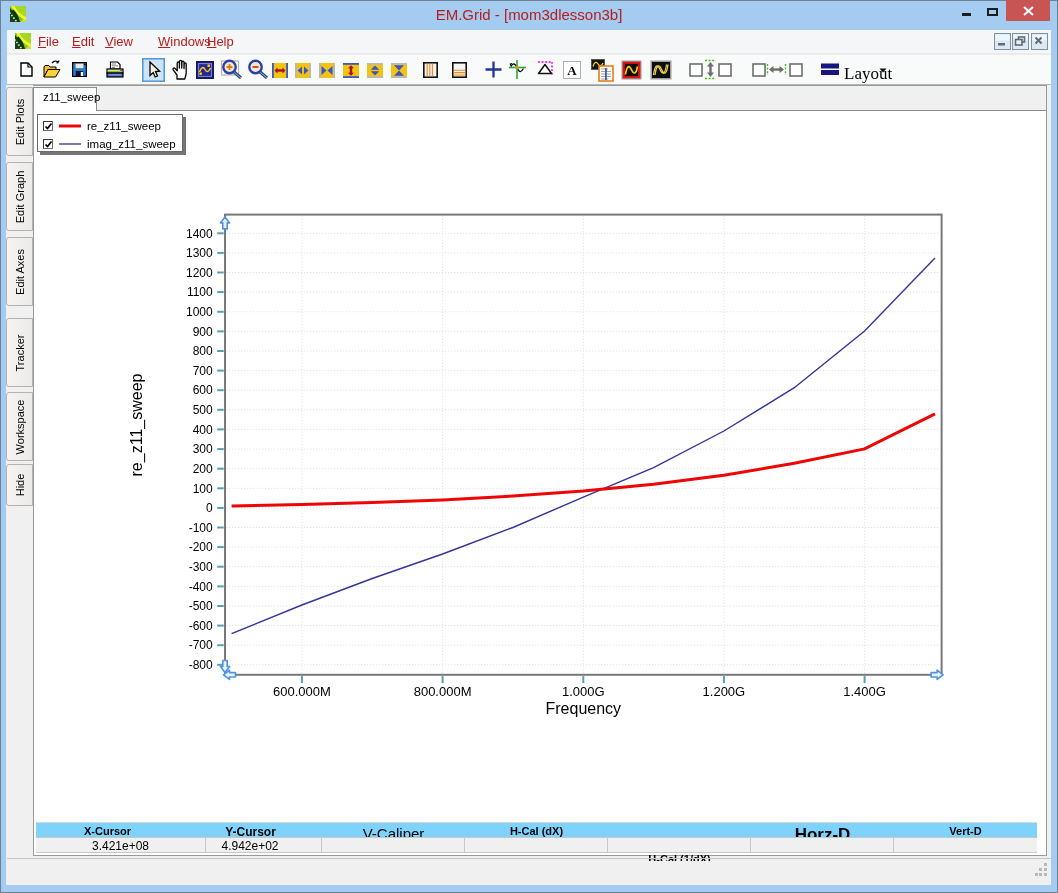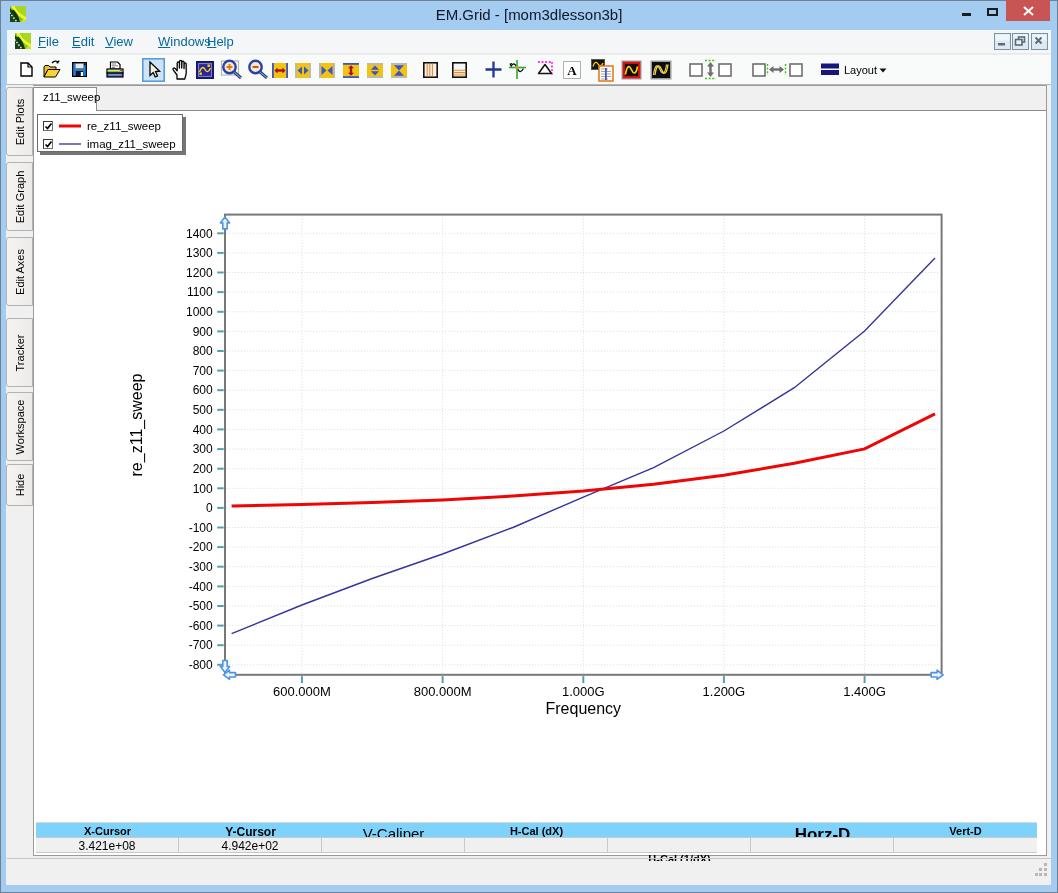--- a/index.html
+++ b/index.html
@@ -1,25 +1,25 @@
 <!DOCTYPE html>
 <html><head>
 <meta charset="utf-8">
 <style>
 html,body{margin:0;padding:0;}
 body{width:1058px;height:893px;position:relative;overflow:hidden;
   font-family:"Liberation Sans",sans-serif;background:#a4ccf0;}
 #frameline{left:0;top:0;width:1056px;height:891px;border:1px solid #6e8094;}
 .abs{position:absolute;}
-#title{left:0;top:6px;width:1058px;text-align:center;font-size:15px;color:#0f172a;}
+#title{left:0;top:6px;width:1058px;text-align:center;font-size:15px;color:#b91c1c;}
 #btn-min{left:962px;top:12.8px;width:8.5px;height:3px;background:#1c1c1c;}
 #btn-max{left:987px;top:7.5px;width:7px;height:4px;border:2px solid #1c1c1c;background:transparent;}
 #btn-close{left:1006px;top:0;width:44px;height:21px;background:#c85454;}
 #menubar{left:7px;top:30px;width:1044px;height:23px;background:#f5f6f7;border-bottom:2px solid #ebebeb;}
-.menu{top:34px;font-size:13px;color:#0369a1;}
+.menu{top:34px;font-size:13px;color:#b91c1c;}
 .menu u{text-decoration:underline;}
 #toolbar{left:7px;top:55px;width:1044px;height:30px;background:#f9fafa;border-bottom:1px solid #b5b5b5;box-sizing:border-box;}
 #main{left:6px;top:85px;width:1045px;height:776px;background:#f0f0f0;}
 .sbtn{left:6px;width:27px;background:linear-gradient(90deg,#f5f4f3,#eceae8);
   border:1px solid #b2b2b2;border-radius:3px 0 0 3px;box-sizing:border-box;}
 .sbtn span{position:absolute;left:50%;top:50%;transform:translate(-50%,-50%) rotate(-90deg);
   white-space:nowrap;font-size:11px;color:#000;}
 #client{left:33px;top:85px;width:1014px;height:771px;background:#fff;border:1px solid #9a9a9a;box-sizing:border-box;}
 #tabbar{left:33px;top:86px;width:1013px;height:25px;background:#f0f0f0;border-bottom:1px solid #8c8c8c;box-sizing:border-box;}
 #tab1{left:33px;top:87px;width:64px;height:24px;background:#fff;border:1px solid #8c8c8c;border-bottom:none;
@@ -245,21 +245,21 @@
     <path d="M3 10.5 L7.5 7 L7.5 14 Z M18 10.5 L13.5 7 L13.5 14 Z" fill="#6e6e6e"></path>
     <rect x="6" y="9.3" width="9" height="2.4" fill="#6e6e6e"></rect>
   </svg>
 <svg class="abs" style="left:789px;top:62.5px" width="14" height="14" viewBox="0 0 14 14">
     <rect x="1" y="1" width="12" height="12" fill="#fff" stroke="#6e6e6e" stroke-width="1.6"></rect>
   </svg>
 <svg class="abs" style="left:821px;top:62.5px" width="18" height="13" viewBox="0 0 18 13">
     <rect x="0" y="0.5" width="18" height="5" fill="#16167e"></rect>
     <rect x="0" y="7" width="18" height="5" fill="#16167e"></rect>
   </svg>
-<div class="abs" style="left:844px;top:63.5px;font-size:11px;color:#000;">Layout</div>
+<div class="abs" style="left:844px;top:63.5px;font-size:17px;color:#000;font-family:Liberation Serif, serif;">Layout</div>
 <svg class="abs" style="left:879px;top:68px" width="8" height="5">
     <path d="M0.5 0.5 L7.5 0.5 L4 4.5 Z" fill="#111"></path>
   </svg>
 <div class="abs" id="main"></div>
 <div class="abs sbtn" style="top:87px;height:69px">
     <span>Edit Plots</span>
   </div>
 <div class="abs sbtn" style="top:162px;height:69px">
     <span>Edit Graph</span>
   </div>
@@ -400,21 +400,21 @@
 <div class="abs" style="left:36px;top:822px;width:1001px;height:15px;background:#7dd3fc;border-top:1px solid #d8d8d8;">
   <div class="ccell" style="left:0px;width:143px;font-weight:bold;font-size:11px;padding-top:2px;">X-Cursor</div>
   <div class="ccell" style="left:143px;width:143px;font-weight:bold;font-size:12px;padding-top:2px;">Y-Cursor</div>
   <div class="ccell" style="left:286px;width:143px;font-weight:normal;font-size:15px;padding-top:2px;">V-Caliper</div>
   <div class="ccell" style="left:429px;width:143px;font-weight:bold;font-size:11px;padding-top:2px;">H-Cal (dX)</div>
   <div class="ccell" style="left:572px;width:143px;font-weight:bold;font-size:11px;padding-top:2px;margin-top:28px;">H-Cal (1/dX)</div>
   <div class="ccell" style="left:715px;width:143px;font-weight:bold;font-size:17px;padding-top:2px;">Horz-D</div>
   <div class="ccell" style="left:858px;width:143px;font-weight:bold;font-size:11px;padding-top:2px;">Vert-D</div>
 </div>
 <div class="abs" style="left:36px;top:837px;width:1001px;height:16px;background:#f0f0f0;border-top:1px solid #c8c8c8;border-bottom:1px solid #c8c8c8;box-sizing:border-box;">
-  <div class="ccell" style="left:0px;width:143px;border-right:1px solid #c8c8c8;padding-top:1px;">3.421e+08</div>
+  <div class="ccell" style="left:0px;width:170px;border-right:1px solid #c8c8c8;padding-top:1px;">3.421e+08</div>
   <div class="ccell" style="left:143px;width:143px;border-right:1px solid #c8c8c8;padding-top:1px;">4.942e+02</div>
   <div class="ccell" style="left:286px;width:143px;border-right:1px solid #c8c8c8;"></div>
   <div class="ccell" style="left:429px;width:143px;border-right:1px solid #c8c8c8;"></div>
   <div class="ccell" style="left:572px;width:143px;border-right:1px solid #c8c8c8;"></div>
   <div class="ccell" style="left:715px;width:143px;border-right:1px solid #c8c8c8;"></div>
   <div class="ccell" style="left:858px;width:143px;"></div>
 </div>
 <div class="abs" style="left:7px;top:858px;width:1044px;height:1px;background:#c6c6c6;"></div>
 <div class="abs" id="statusbar"></div>
 <svg class="abs" style="left:1035px;top:863px" width="14" height="14">

